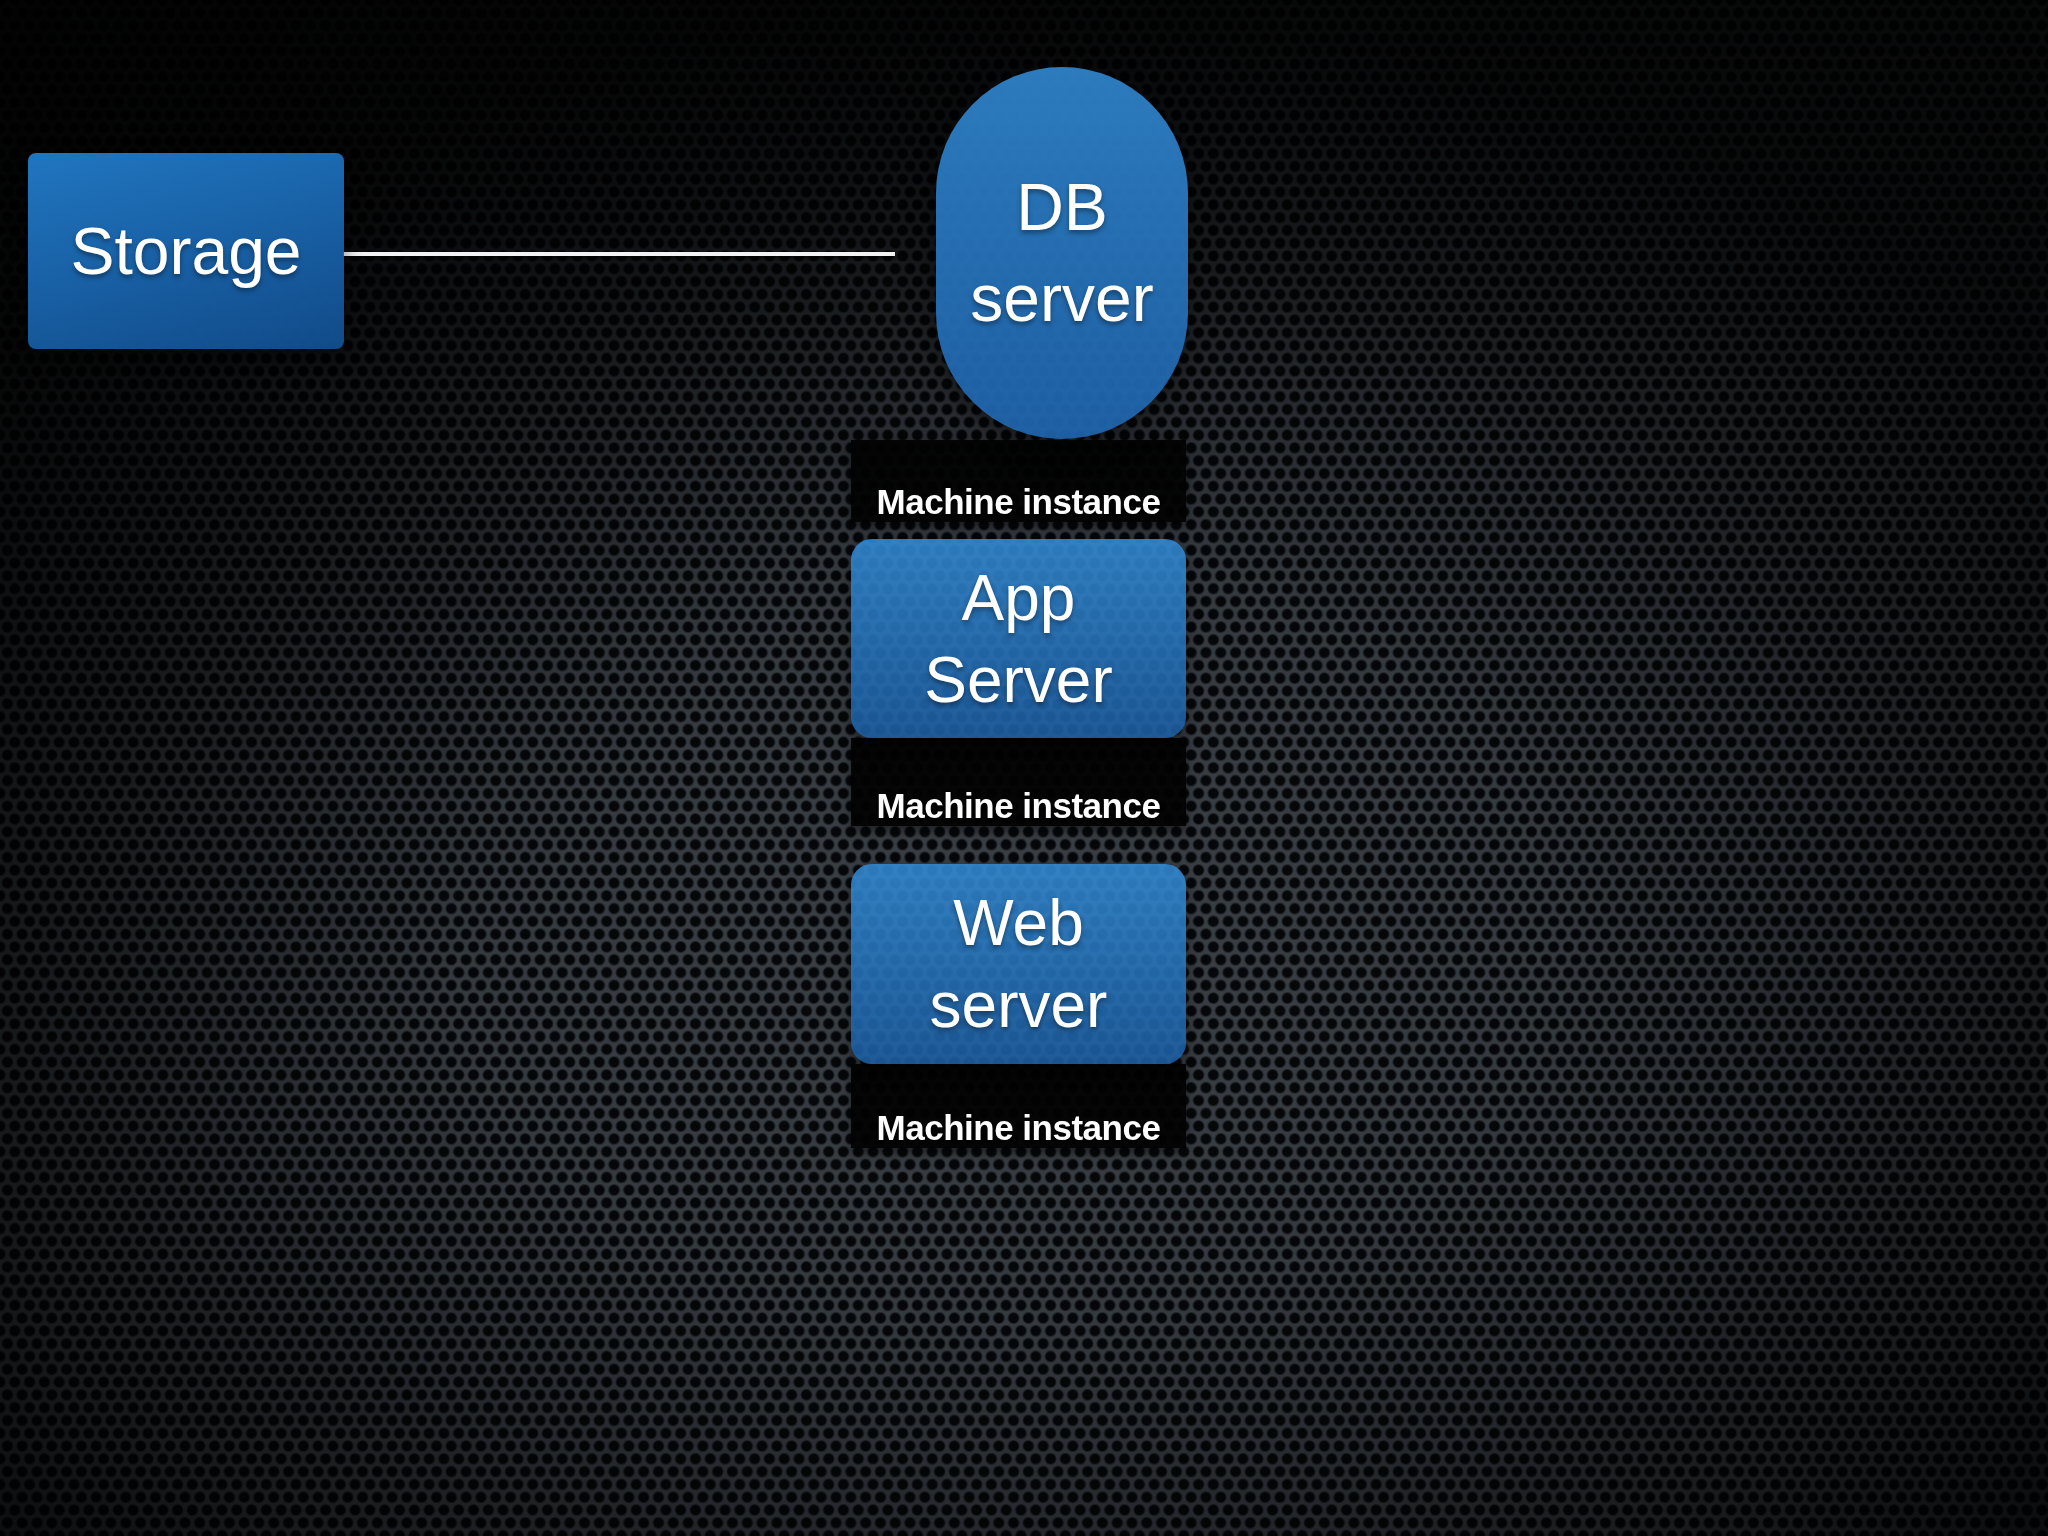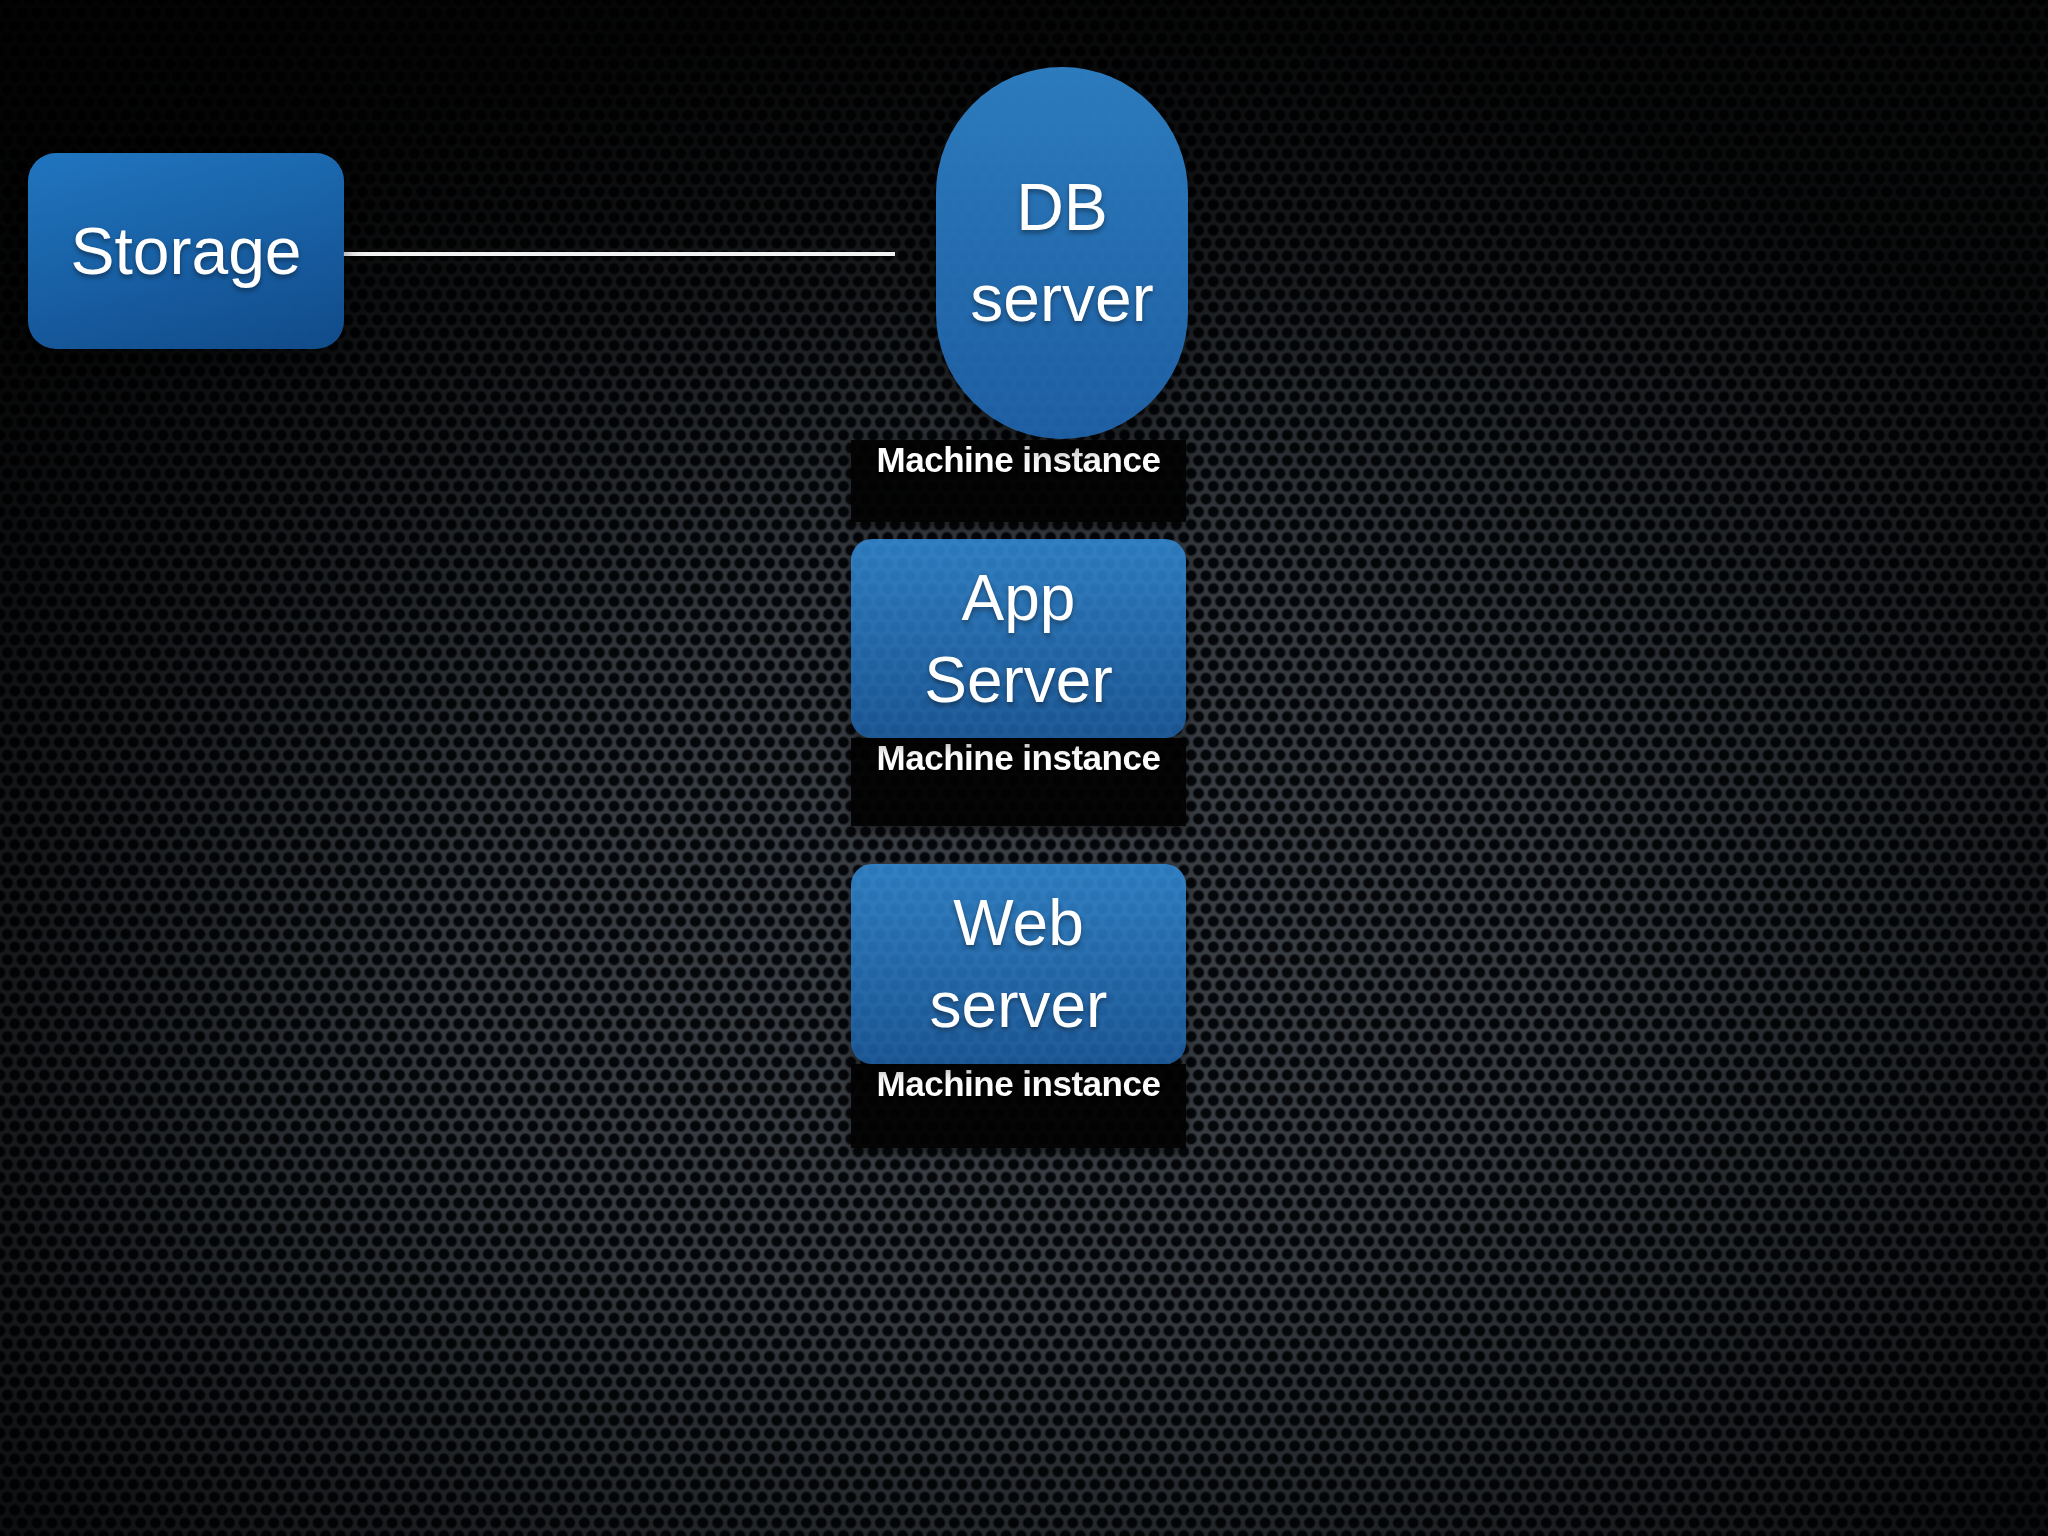--- a/index.html
+++ b/index.html
@@ -45,21 +45,21 @@
     flex-direction: column;
     align-items: center;
     justify-content: center;
     color: #fff;
     text-align: center;
     text-shadow: 0 3px 5px rgba(0,0,0,0.40);
   }
   .storage {
     left: 28px; top: 153px;
     width: 316px; height: 196px;
-    border-radius: 28px;
+    border-radius: 8px;
     background: linear-gradient(165deg, rgba(34,124,202,0.95), rgba(17,78,144,0.95));
     box-shadow: 0 8px 20px rgba(0,0,0,0.45);
     font-size: 66px;
     z-index: 3;
   }
   .connector {
     position: absolute;
     left: 343px; top: 252px;
     width: 552px; height: 4px;
     background: #f2f2f2;
@@ -86,21 +86,21 @@
     z-index: 3;
     border-radius: 21px;
   }
   .app-block { top: 539px; }
   .web-block { top: 864px; height: 200px; }
   .machine-bar {
     position: absolute;
     left: 851px;
     width: 335px;
     display: flex;
-    align-items: flex-start;
+    align-items: flex-end;
     justify-content: center;
     background: rgba(2,2,2,0.94);
     color: #fff;
     font-size: 35px;
     font-weight: bold;
     letter-spacing: -0.5px;
     text-shadow: 0 2px 2px rgba(0,0,0,0.6);
     box-shadow: 0 4px 10px rgba(0,0,0,0.5);
     z-index: 2;
   }

